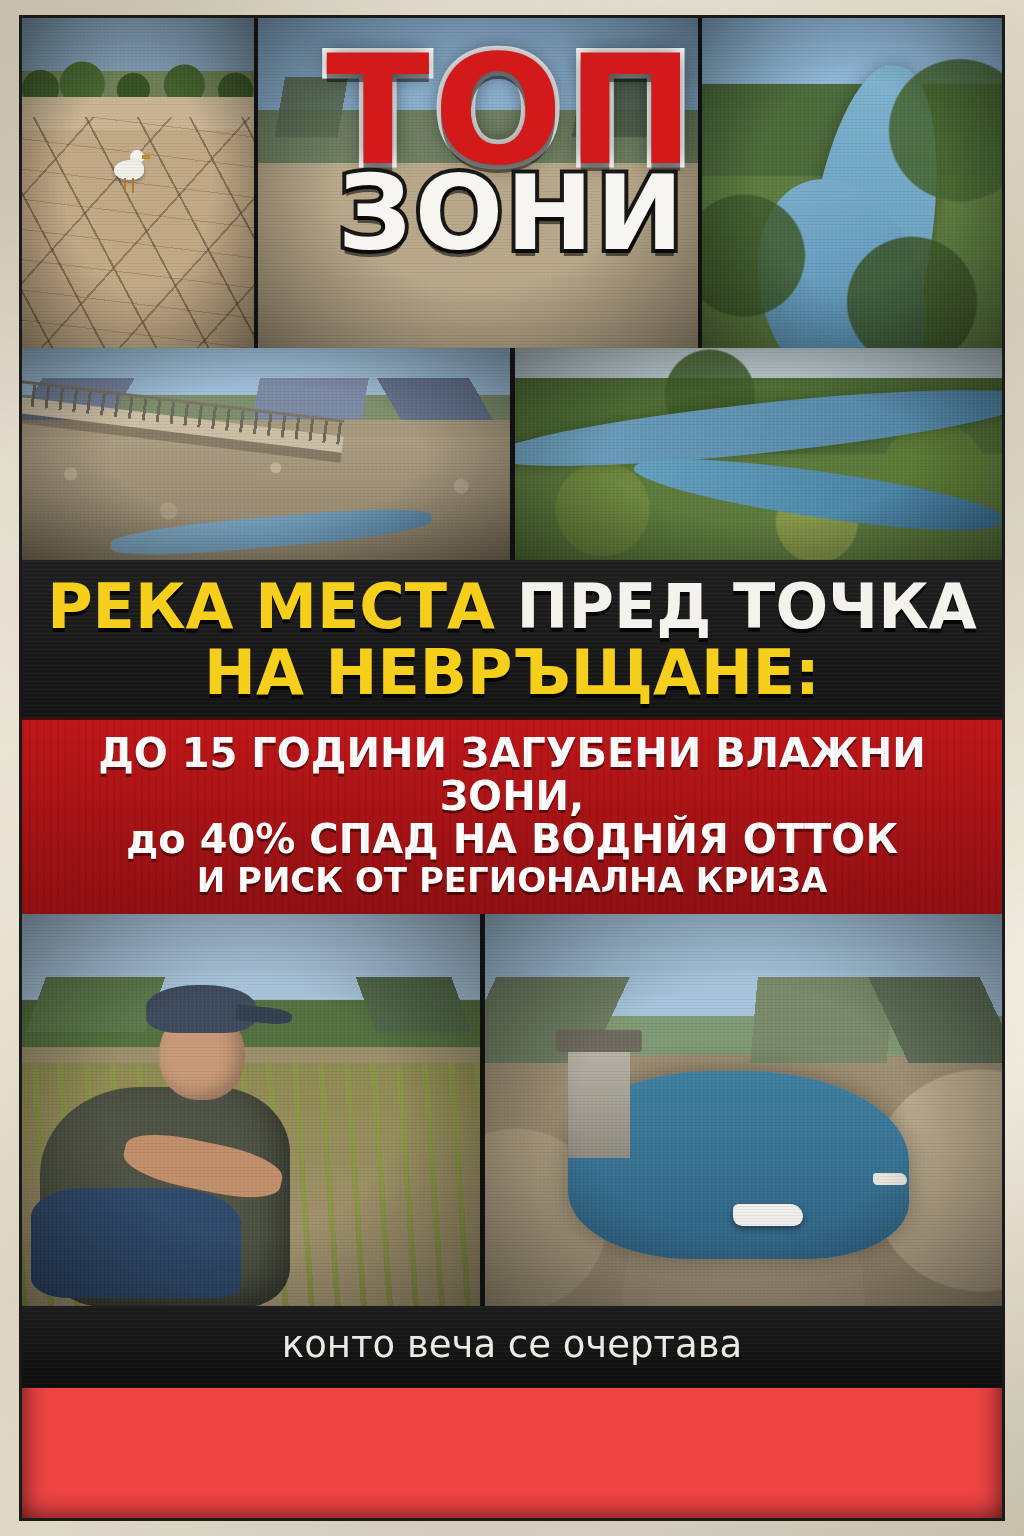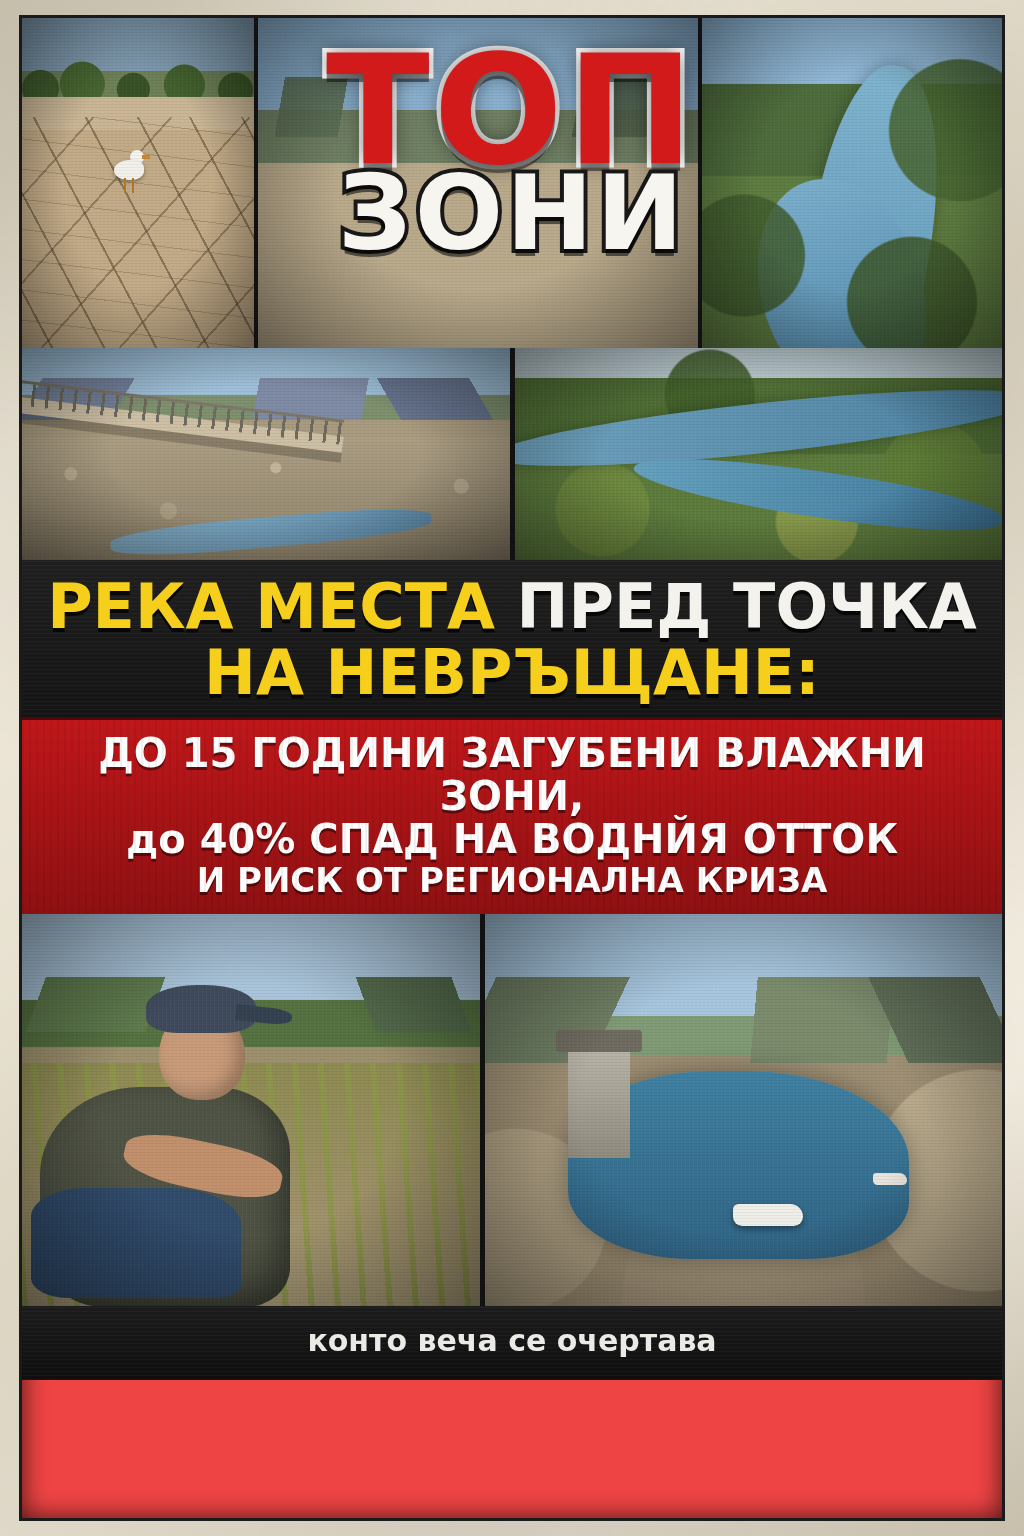--- a/index.html
+++ b/index.html
@@ -432,22 +432,22 @@
     font-family: "DejaVu Sans", sans-serif;
     font-weight: 700;
     font-size: 33px;
     color: #eceae4;
     margin-top: 4px;
     line-height: 1.12;
   }
   .footer .f3 {
     position: relative;
     font-family: "DejaVu Sans", sans-serif;
-    font-weight: 700;
-    font-size: 30px;
+    font-weight: 400;
+    font-size: 37px;
     color: #eceae4;
     line-height: 1.12;
   }
 </style>
 </head>
 <body>
 
 <div class="poster">
   <div class="paper-edge"></div>
 

